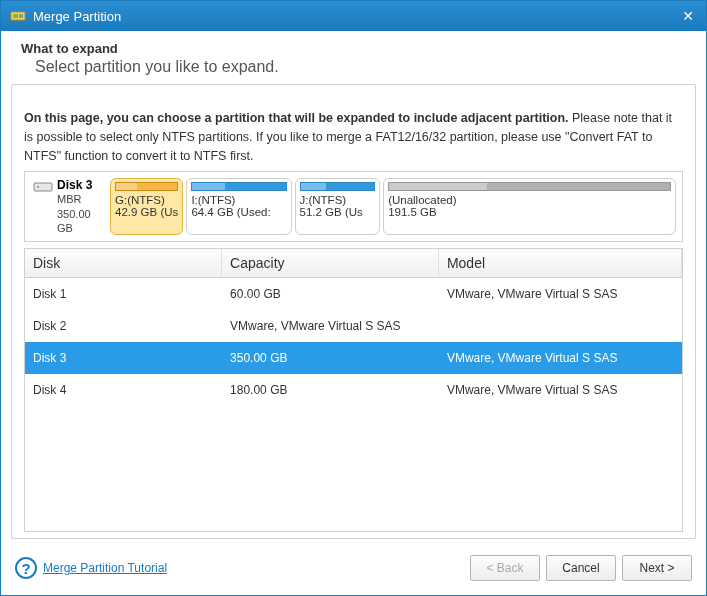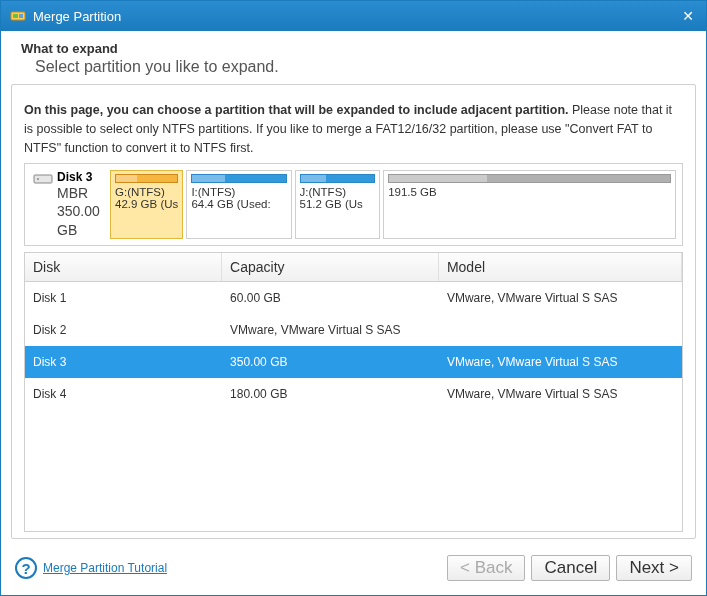--- a/index.html
+++ b/index.html
@@ -41,21 +41,21 @@
     cursor:pointer;
     font-size:14px;
   }
   .header { padding: 10px 20px 8px; }
   .header .h-title { font-weight: bold; font-size: 13px; color:#333;}
   .header .h-sub { color:#555; margin-left: 14px; margin-top:2px; font-size:16px;}
   .content {
     margin: 0 10px 6px 10px;
     border: 1px solid #d0d0d0;
     border-radius: 2px;
-    padding: 16px 12px 6px 12px;
+    padding: 24px 12px 6px 12px;
     flex: 1;
     display:flex;
     flex-direction:column;
     min-height:0;
   }
   .desc { color:#333; line-height:1.5; font-size:12.5px; margin-bottom:6px;}
   .desc b { font-weight:bold; }
   .diskmap {
     border:1px solid #d0d0d0;
     padding:6px;
@@ -66,24 +66,24 @@
   }
   .diskmap-info {
     width:75px;
     display:flex;
     gap:4px;
     align-items:flex-start;
     padding-left:2px;
   }
   .disk-icon { width:20px; margin-top:2px;}
   .diskmap-info .dname { font-weight:bold; font-size:12px; }
-  .diskmap-info .dsub { font-size:14px; color:#444; line-height:1.3;}
+  .diskmap-info .dsub { font-size:11px; color:#444; line-height:1.3;}
   .part {
     border:1px solid #cfcfcf;
-    border-radius:0;
+    border-radius:6px;
     padding:3px 4px 2px 4px;
     overflow:hidden;
     white-space:nowrap;
     font-size:11px;
     display:flex;
     flex-direction:column;
     cursor:pointer;
   }
   .part .bar {
     height:9px;
@@ -136,21 +136,21 @@
     border:2px solid #1a7bbd;
     cursor:pointer;
   }
   .tut-link{color:#1a7bbd;text-decoration:underline;cursor:pointer;font-size:12px;}
   .footer .spacer{flex:1;}
   .btn{
     min-width:70px;height:26px;
     border:1px solid #b5b5b5;
     background:linear-gradient(#fdfdfd,#ededed);
     border-radius:2px;
-    font-size:17px;
+    font-size:12px;
     color:#333;
     padding:0 12px;
     cursor:pointer;
   }
   .btn:disabled,.btn.disabled{color:#aaa;cursor:default;}
 </style>
 </head>
 <body>
 
 <div class="window">
@@ -210,20 +210,21 @@
             <div class="bar">
               <div class="inner" style="width:35%"></div>
             </div>
             <div class="pl">J:(NTFS)</div>
             <div class="pl">51.2 GB (Us</div>
           </div>
           <div class="part unalloc" style="flex: 0.547143 1 0px;">
             <div class="bar">
               <div class="inner" style="width:35%"></div>
             </div>
+            <div class="pl">(Unallocated)</div>
             <div class="pl">191.5 GB</div>
           </div>
         </div>
     </div>
 
     <div class="table">
       <div class="thead">
         <div class="th tcol-disk">Disk</div>
         <div class="th tcol-cap">Capacity</div>
         <div class="th tcol-model">Model</div>

